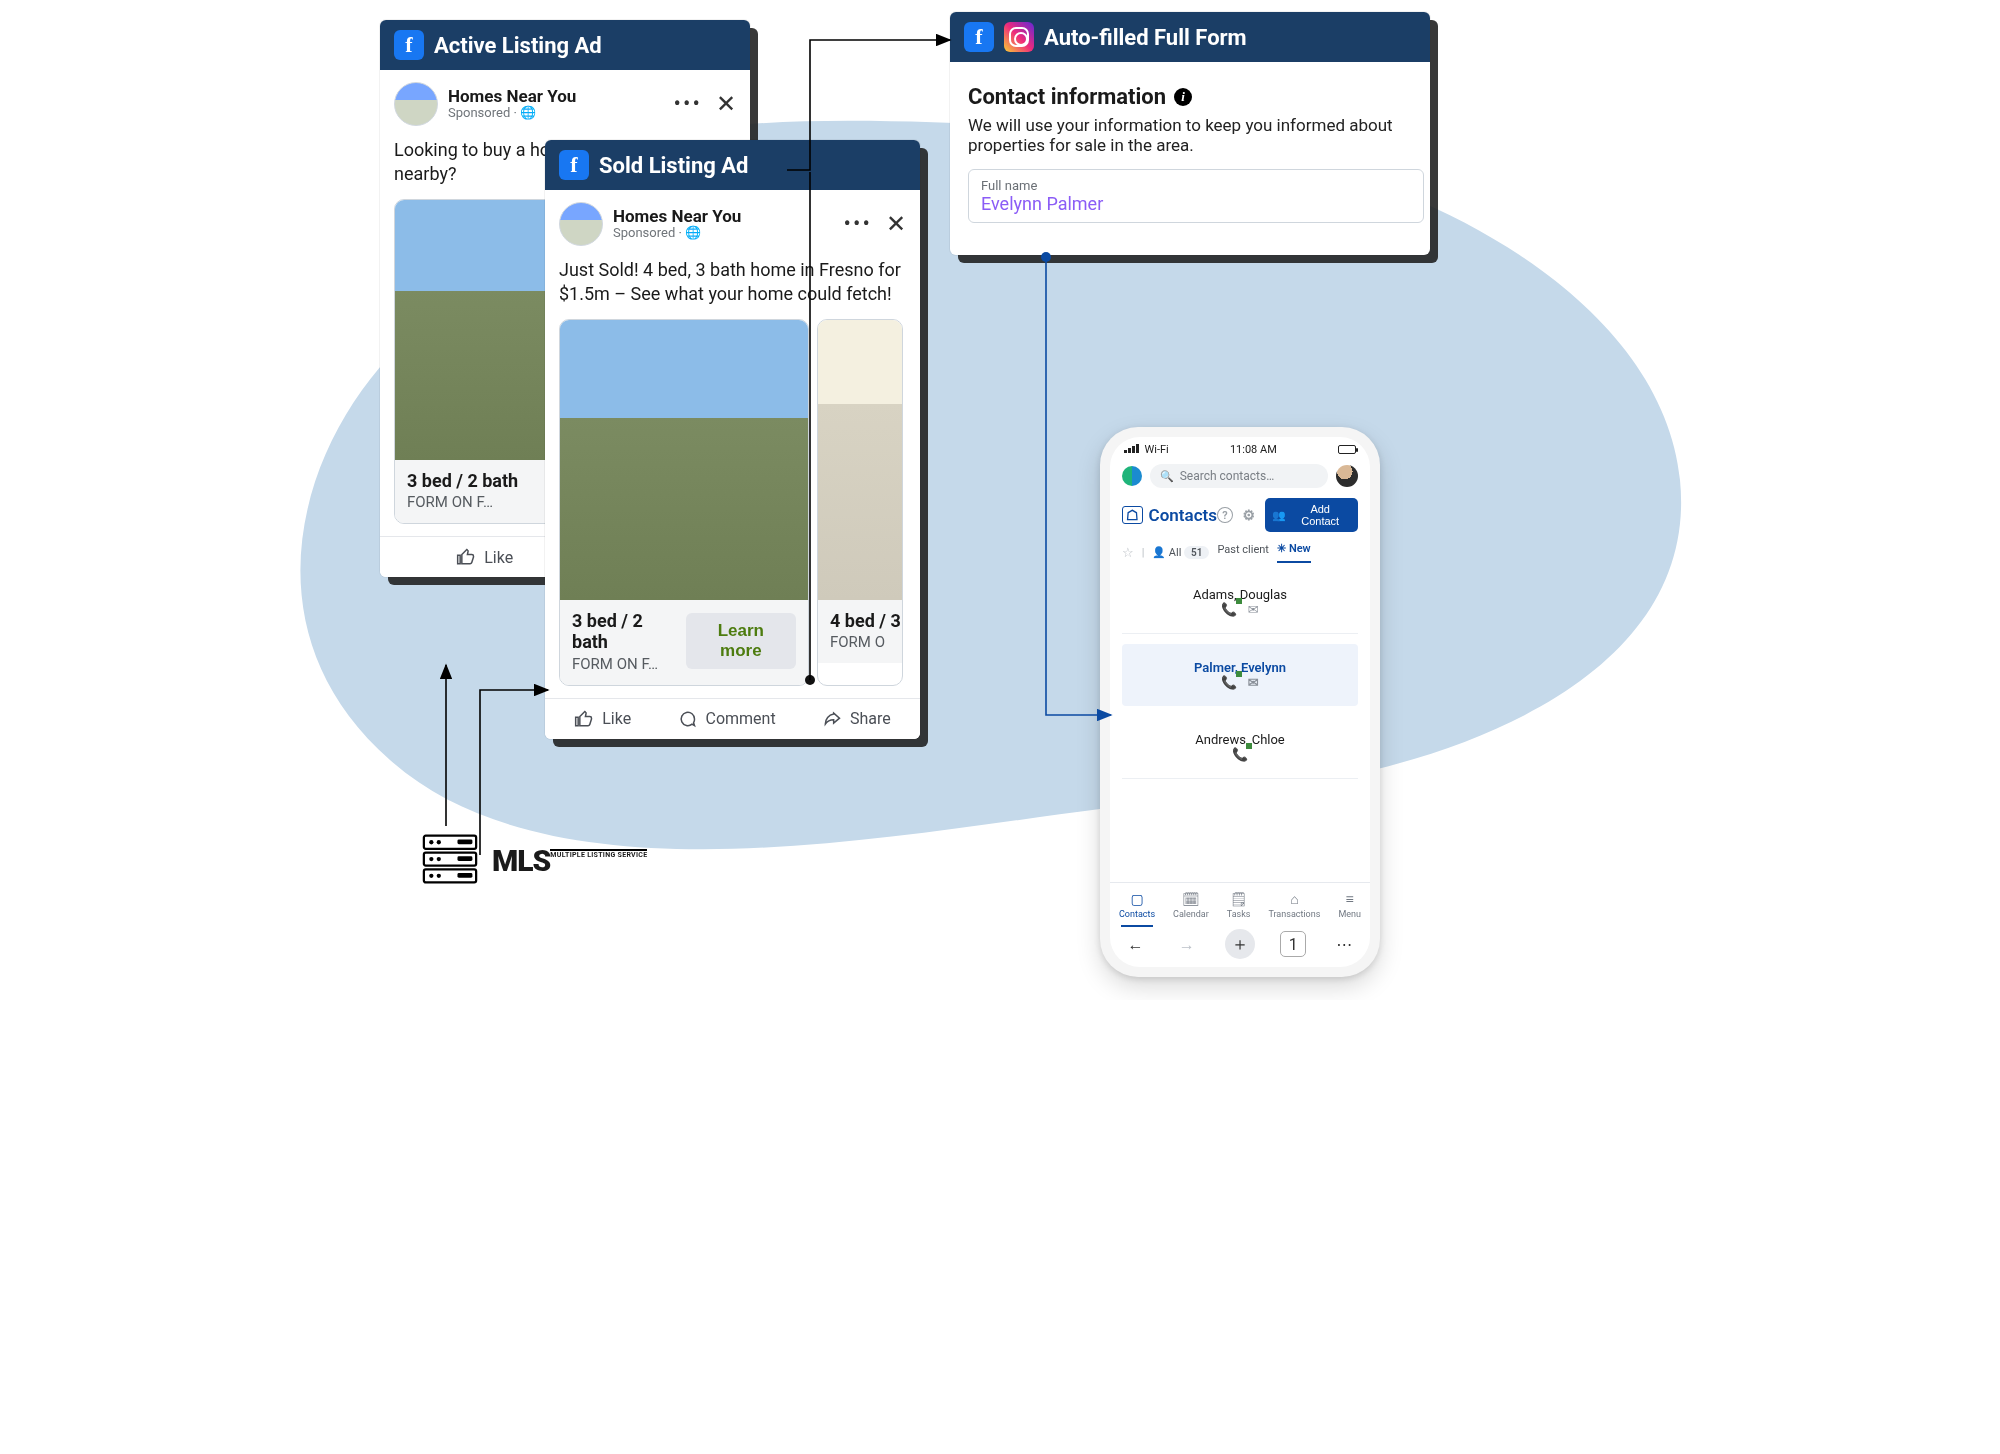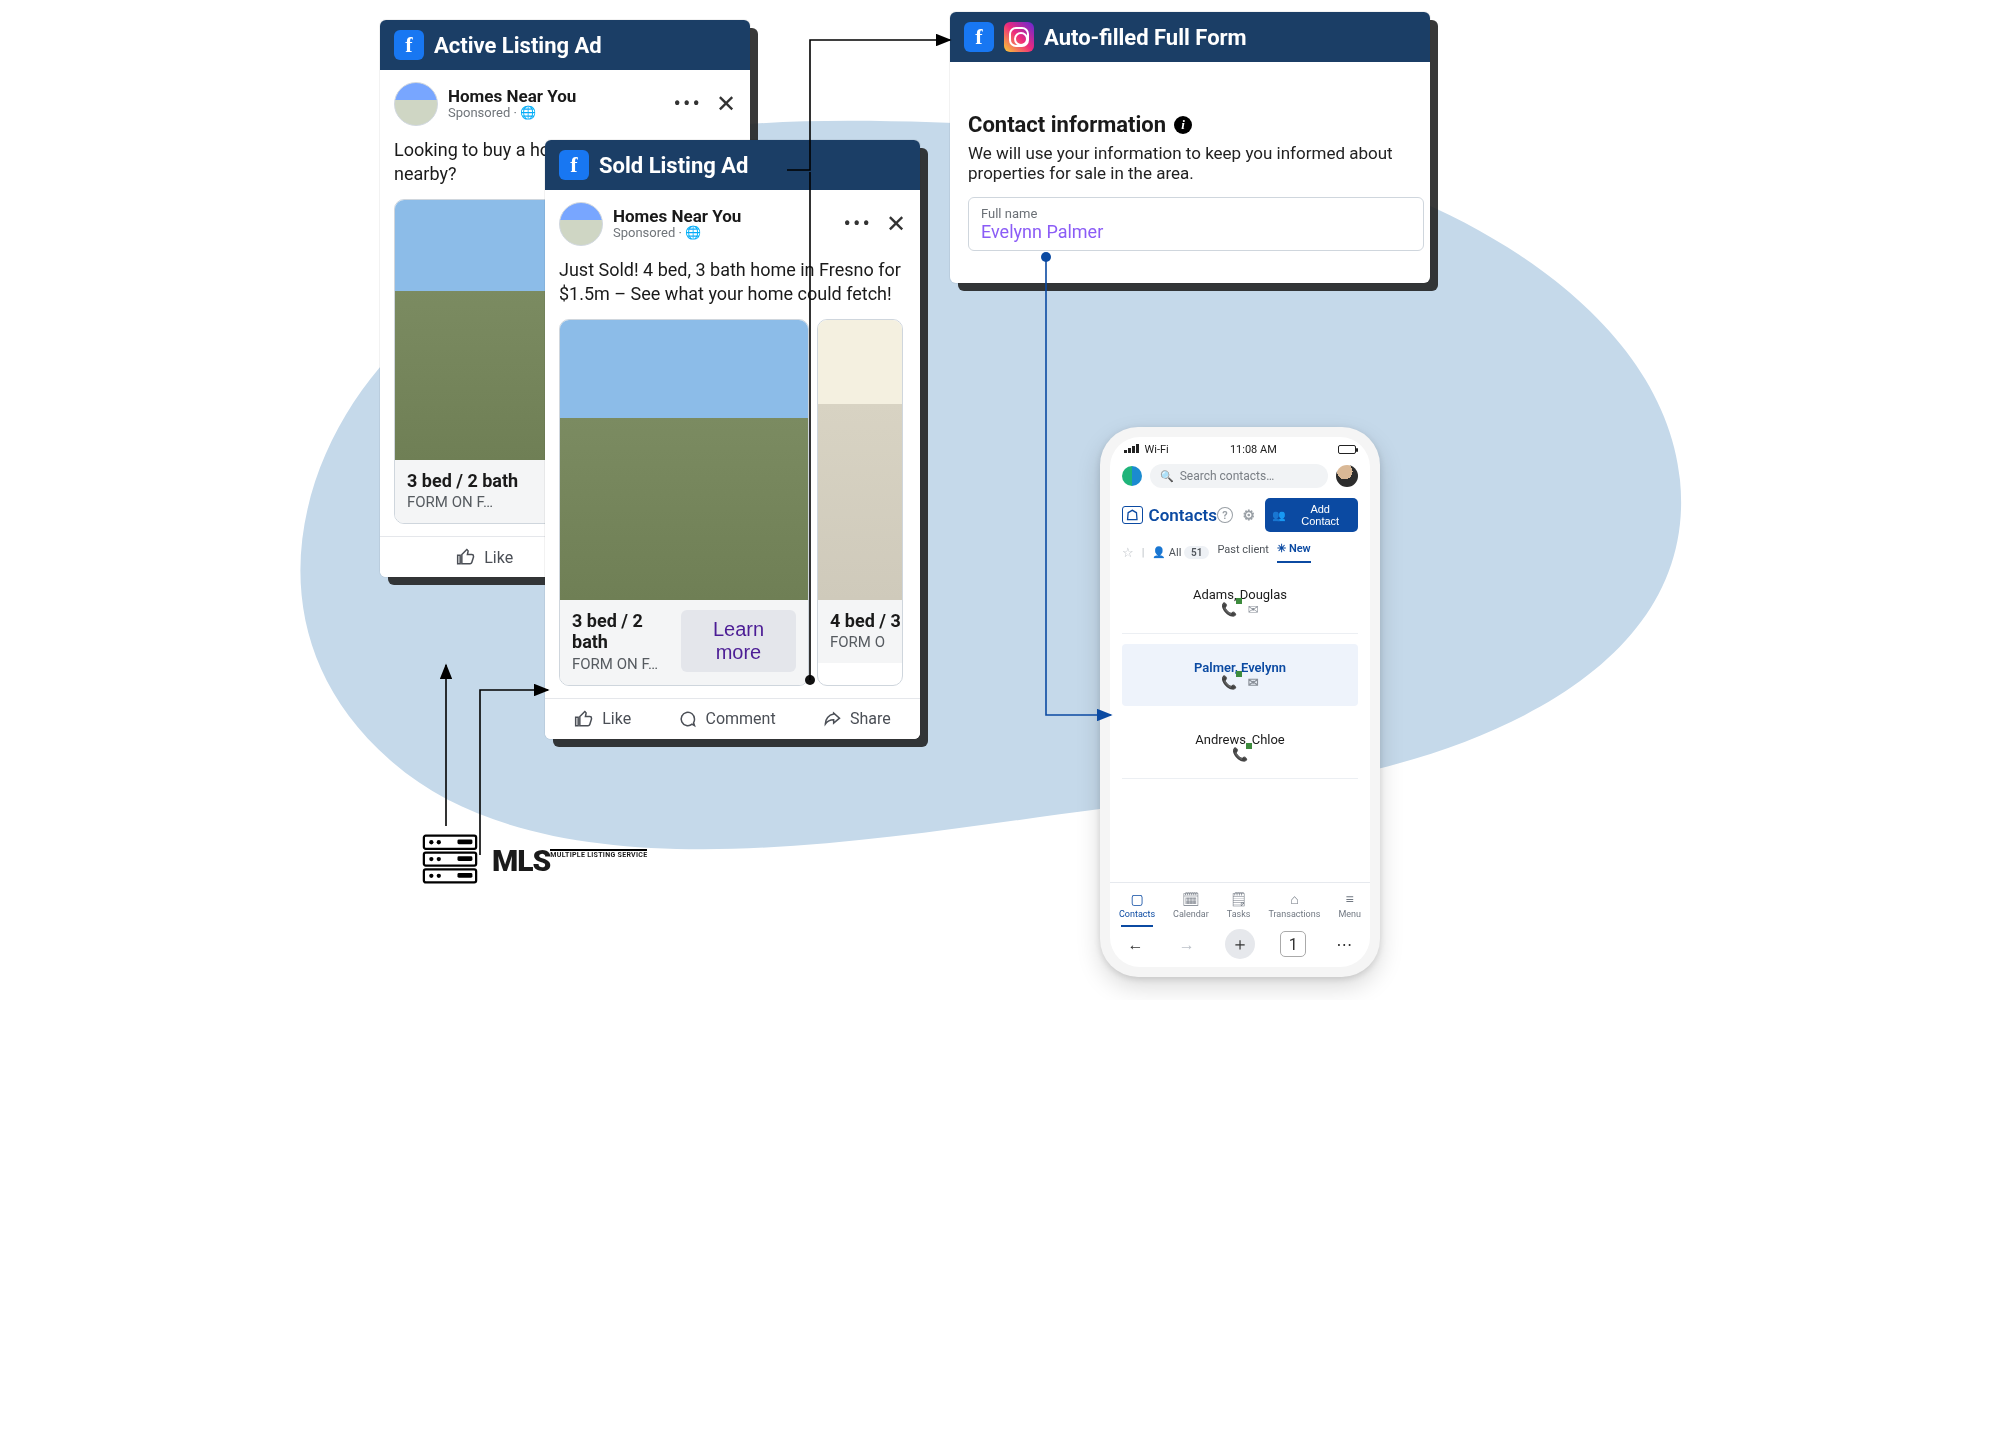--- a/index.html
+++ b/index.html
@@ -106,33 +106,33 @@
   .card .photo {
     height:270px;
     background:linear-gradient(#8cbce8 0%, #8cbce8 35%, #7b8b61 35%, #6f7f55 100%);
   }
   .card .photo.big { height:280px; }
   .card .meta { padding:10px 12px 12px 12px; background:#f4f5f6; }
   .card .meta .title { font-weight:700; font-size:18px; line-height:1.2; }
   .card .meta .sub { font-size:15px; color:#565b60; margin-top:2px; }
   .card .meta-row { display:flex; justify-content:space-between; align-items:center; gap:10px; }
   .learn-btn {
-    background:#e4e6eb; color:#4c1d95; border:none;
-    padding:8px 12px; border-radius:6px; font-weight:400; font-size:20px;
+    background:#e4e6eb; color:#4d7c0f; border:none;
+    padding:8px 12px; border-radius:6px; font-weight:700; font-size:17px;
     cursor:pointer;
   }
   .fbpost .footer {
     display:flex; justify-content:space-around; align-items:center;
     border-top:1px solid #e5e7eb; padding:10px 6px; color:#4b4f56; font-size:16px;
   }
   .fbpost .footer .fitem { display:flex; align-items:center; gap:8px; cursor:pointer; }
   .fbpost .footer svg { width:20px; height:20px; }
 
   
-  .leadform .content { padding:16px 6px 22px 18px;margin-top:28px; }
+  .leadform .content { padding:16px 6px 22px 18px; }
   .leadform h2 { margin:6px 0 4px 0; font-size:22px; display:flex; align-items:center; gap:8px; }
   .leadform .info-icon {
     display:inline-flex; width:18px; height:18px; border-radius:50%;
     background:#000; color:#fff; align-items:center; justify-content:center;
     font-size:13px; font-weight:800; font-style:italic; font-family:Georgia,serif;
   }
   .leadform p { margin:6px 0 14px 0; font-size:17px; color:#222; }
   .field {
     border:1px solid #cfd6dd; border-radius:6px;
     padding:8px 12px 8px 12px; margin-bottom:10px;

